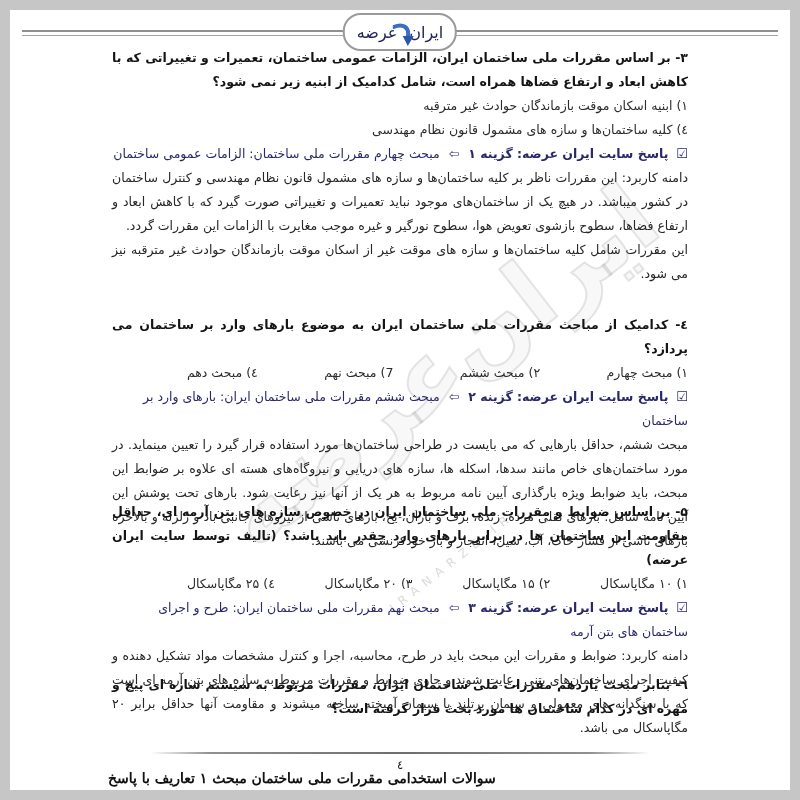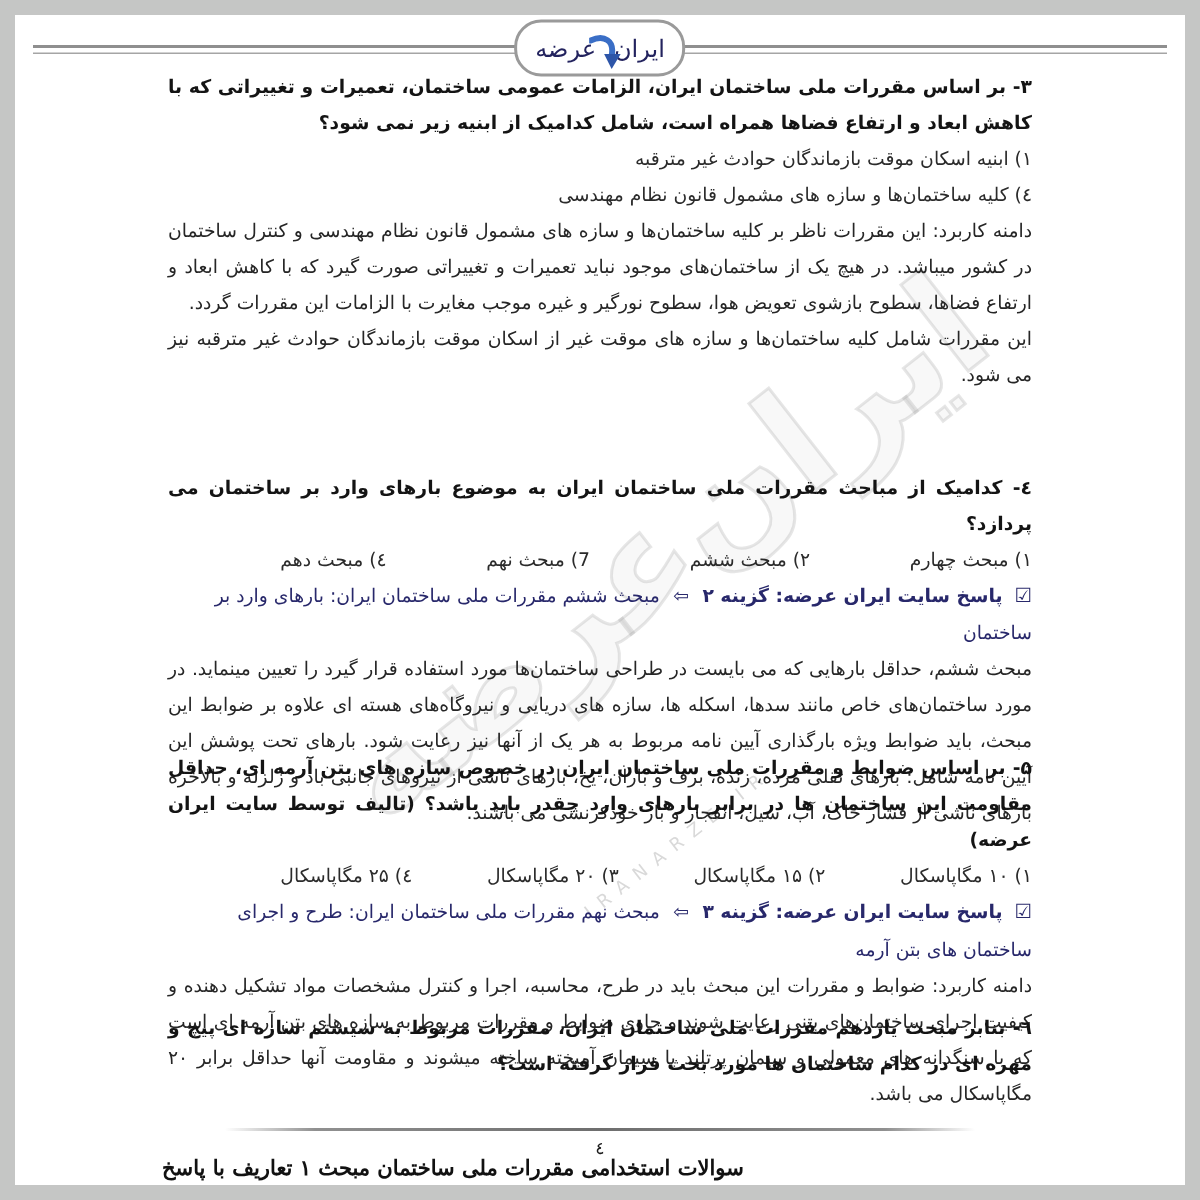--- a/index.html
+++ b/index.html
@@ -61,20 +61,26 @@
     <span class="logo-txt">عرضه</span>
   </div>
 
   <div class="watermark">ایران‌عرضه</div>
   <div class="watermark-sub">IRANARZE.IR</div>
 
   <section class="q" style="top:36px">
     <p class="qt">۳- بر اساس مقررات ملی ساختمان ایران، الزامات عمومی ساختمان، تعمیرات و تغییراتی که با کاهش ابعاد و ارتفاع فضاها همراه است، شامل کدامیک از ابنیه زیر نمی شود؟</p>
     <p class="opt">۱) ابنیه اسکان موقت بازماندگان حوادث غیر مترقبه</p>
     <p class="opt">٤) کلیه ساختمان‌ها و سازه های مشمول قانون نظام مهندسی</p>
+    <p class="ans">
+      <span class="chk">☑</span>
+      <span class="lbl">پاسخ سایت ایران عرضه: گزینه ۱</span>
+      <span class="arr">⇦</span>
+      <span>مبحث چهارم مقررات ملی ساختمان: الزامات عمومی ساختمان</span>
+    </p>
     <p class="expl">دامنه کاربرد: این مقررات ناظر بر کلیه ساختمان‌ها و سازه های مشمول قانون نظام مهندسی و کنترل ساختمان در کشور میباشد. در هیچ یک از ساختمان‌های موجود نباید تعمیرات و تغییراتی صورت گیرد که با کاهش ابعاد و ارتفاع فضاها، سطوح بازشوی تعویض هوا، سطوح نورگیر و غیره موجب مغایرت با الزامات این مقررات گردد.</p>
     <p class="expl">این مقررات شامل کلیه ساختمان‌ها و سازه های موقت غیر از اسکان موقت بازماندگان حوادث غیر مترقبه نیز می شود.</p>
   </section>
 
   <section class="q" style="top:303px">
     <p class="qt">٤- کدامیک از مباحث مقررات ملی ساختمان ایران به موضوع بارهای وارد بر ساختمان می پردازد؟</p>
     <div class="opt-row">
       <span class="opt">۱) مبحث چهارم</span>
       <span class="opt">۲) مبحث ششم</span>
       <span class="opt">7) مبحث نهم</span>

